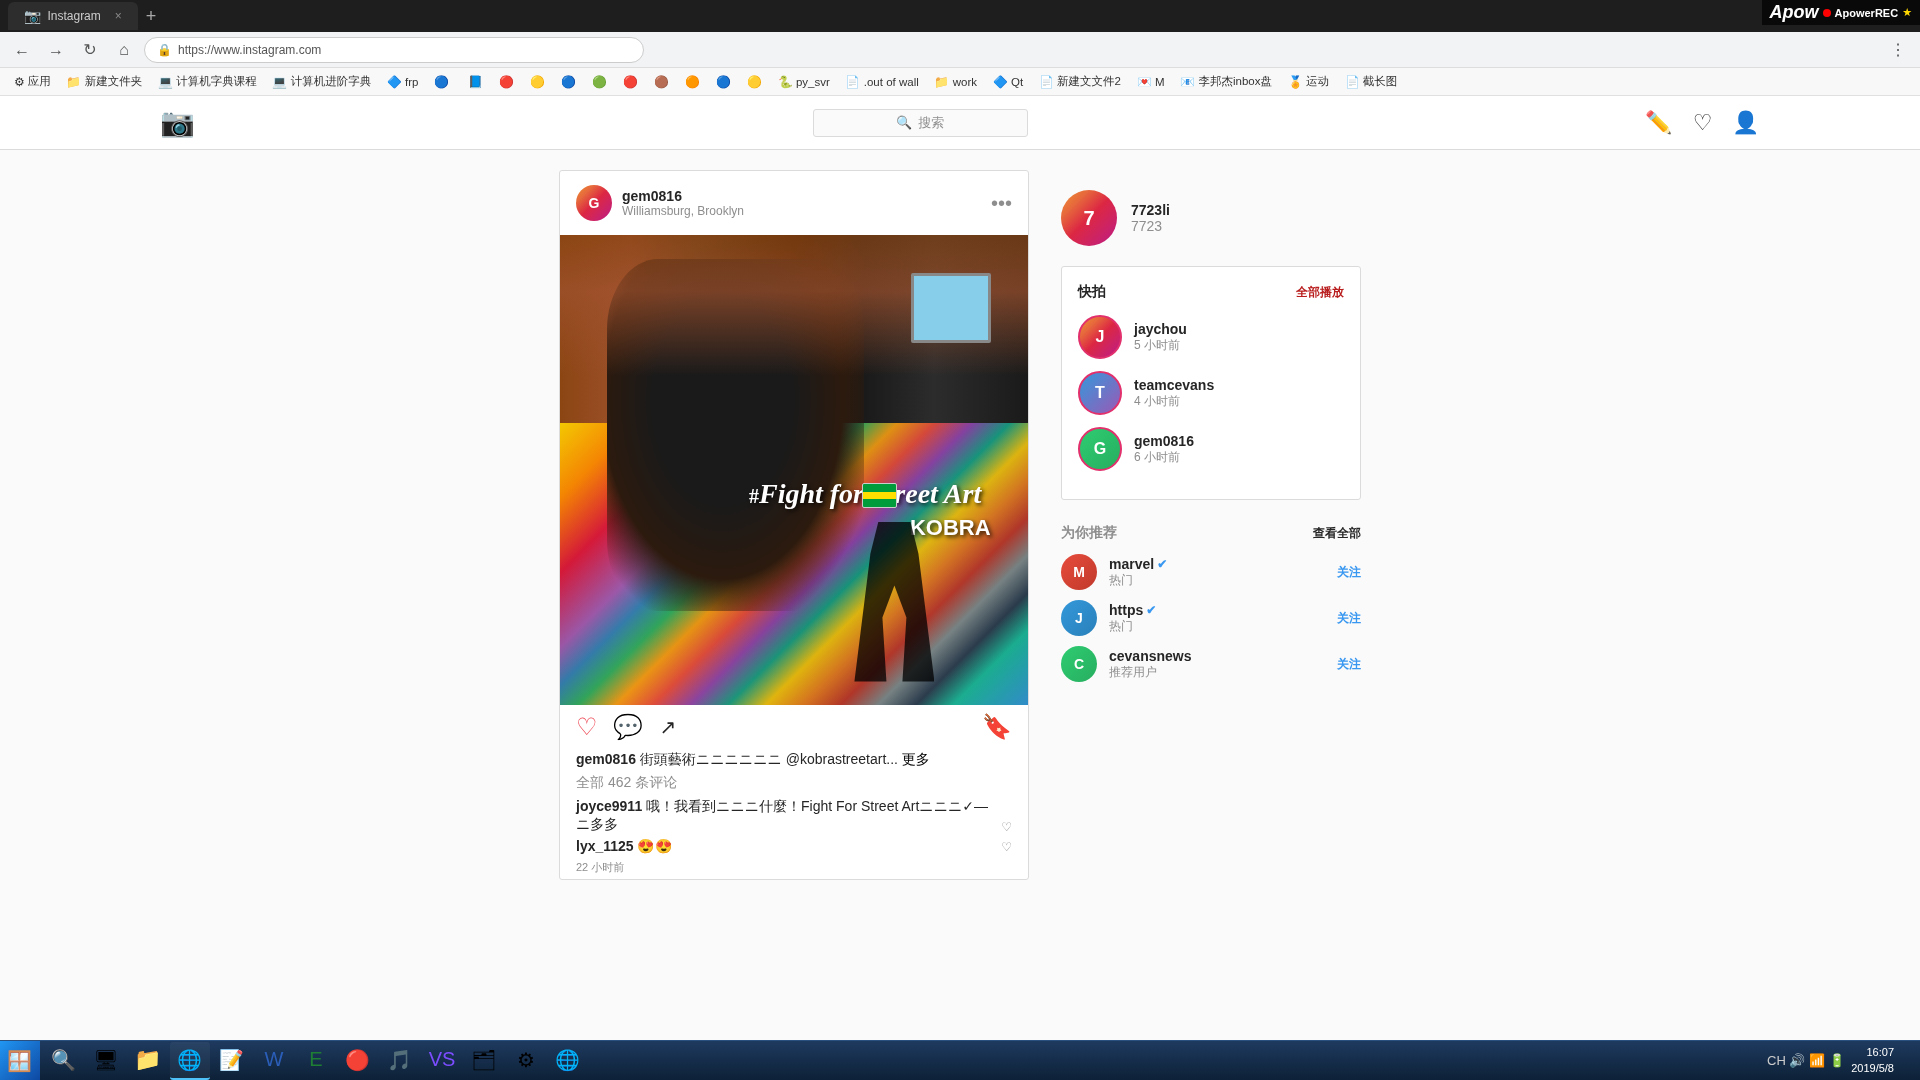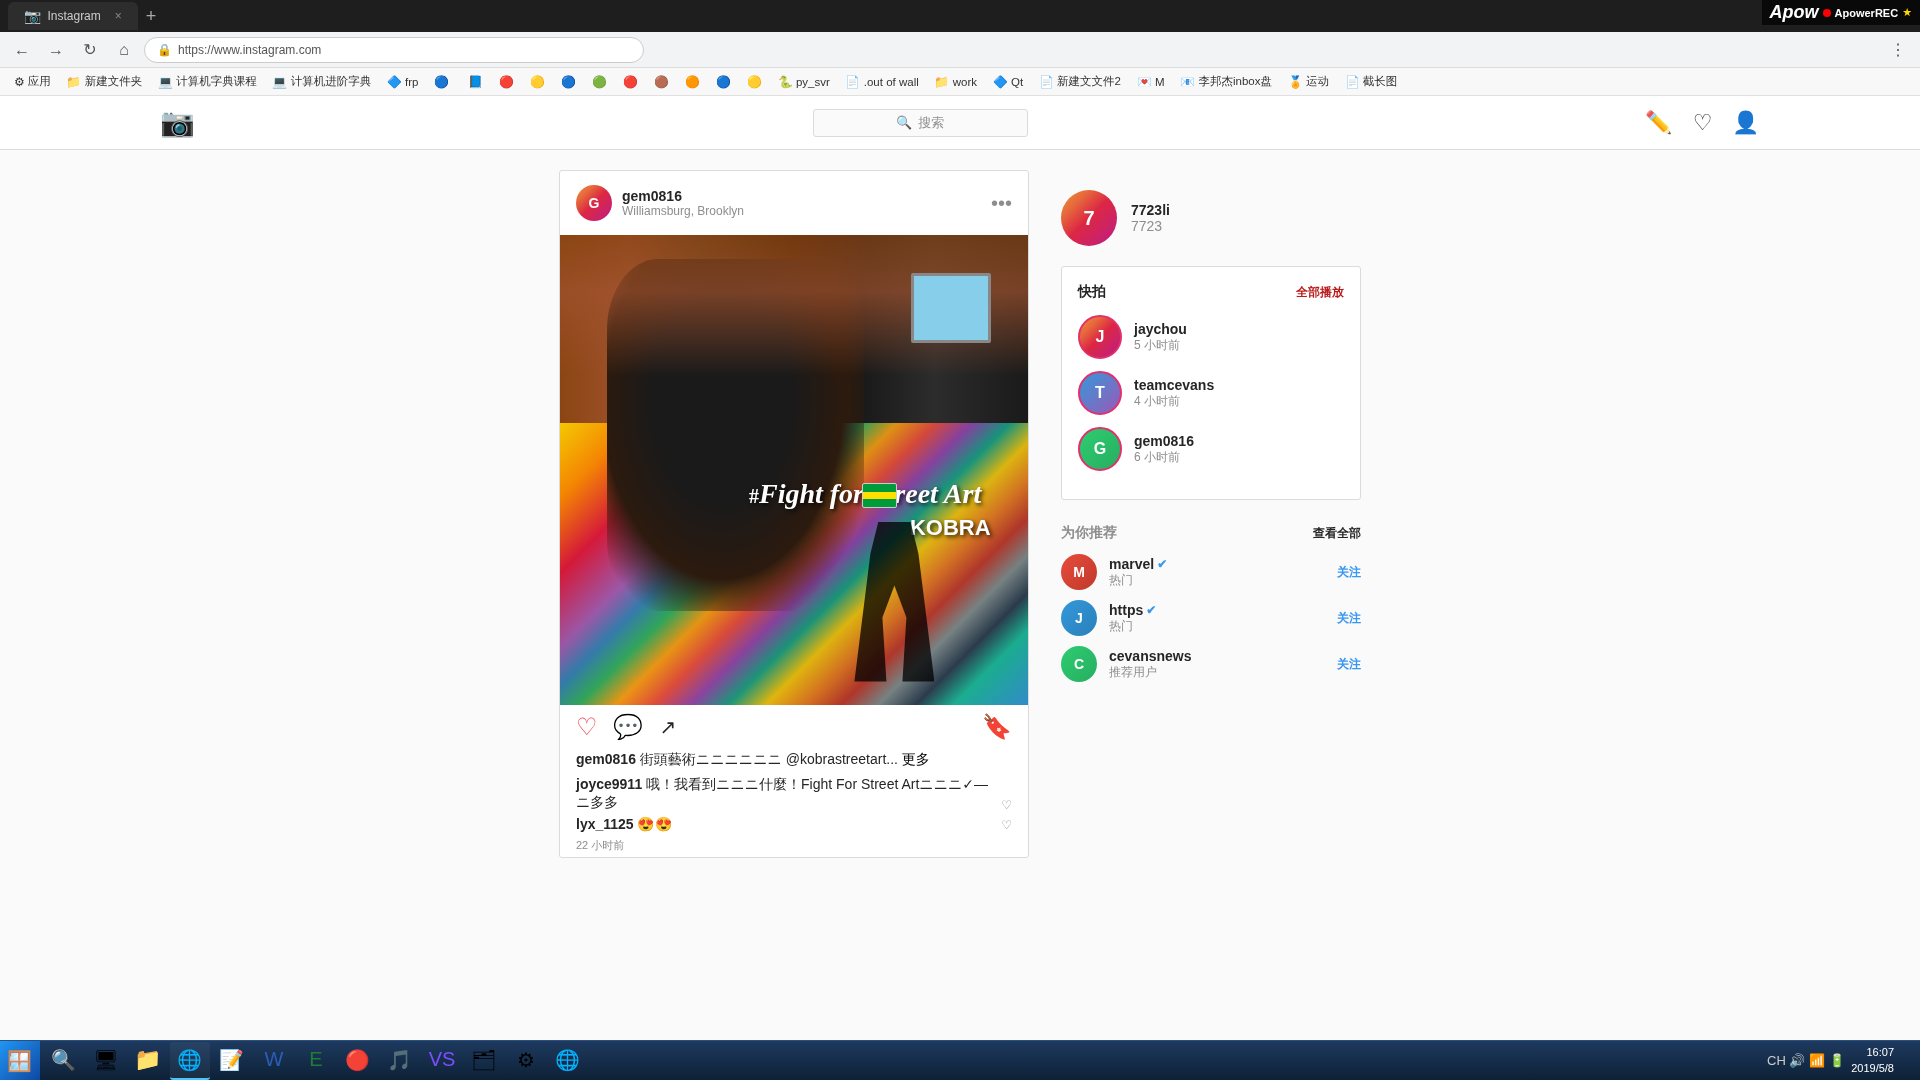--- a/index.html
+++ b/index.html
@@ -617,20 +617,21 @@
         <span class="bookmark-icon">🔖</span>
       </div>
 
 
       <div class="post-caption">
         <span class="username">gem0816</span>
         <span> 街頭藝術ニニニニニニ @kobrastreetart... </span>
         <span class="more">更多</span>
       </div>
 
+      <div class="post-comments-link">全部 462 条评论</div>
 
       <div class="post-comment">
         <span class="comment-text">
           <strong>joyce9911</strong>
           <span> 哦！我看到ニニニ什麼！Fight For Street Artニニニ✓—ニ多多</span>
         </span>
         <span class="comment-heart">♡</span>
       </div>
       <div class="post-comment">
         <span class="comment-text">

